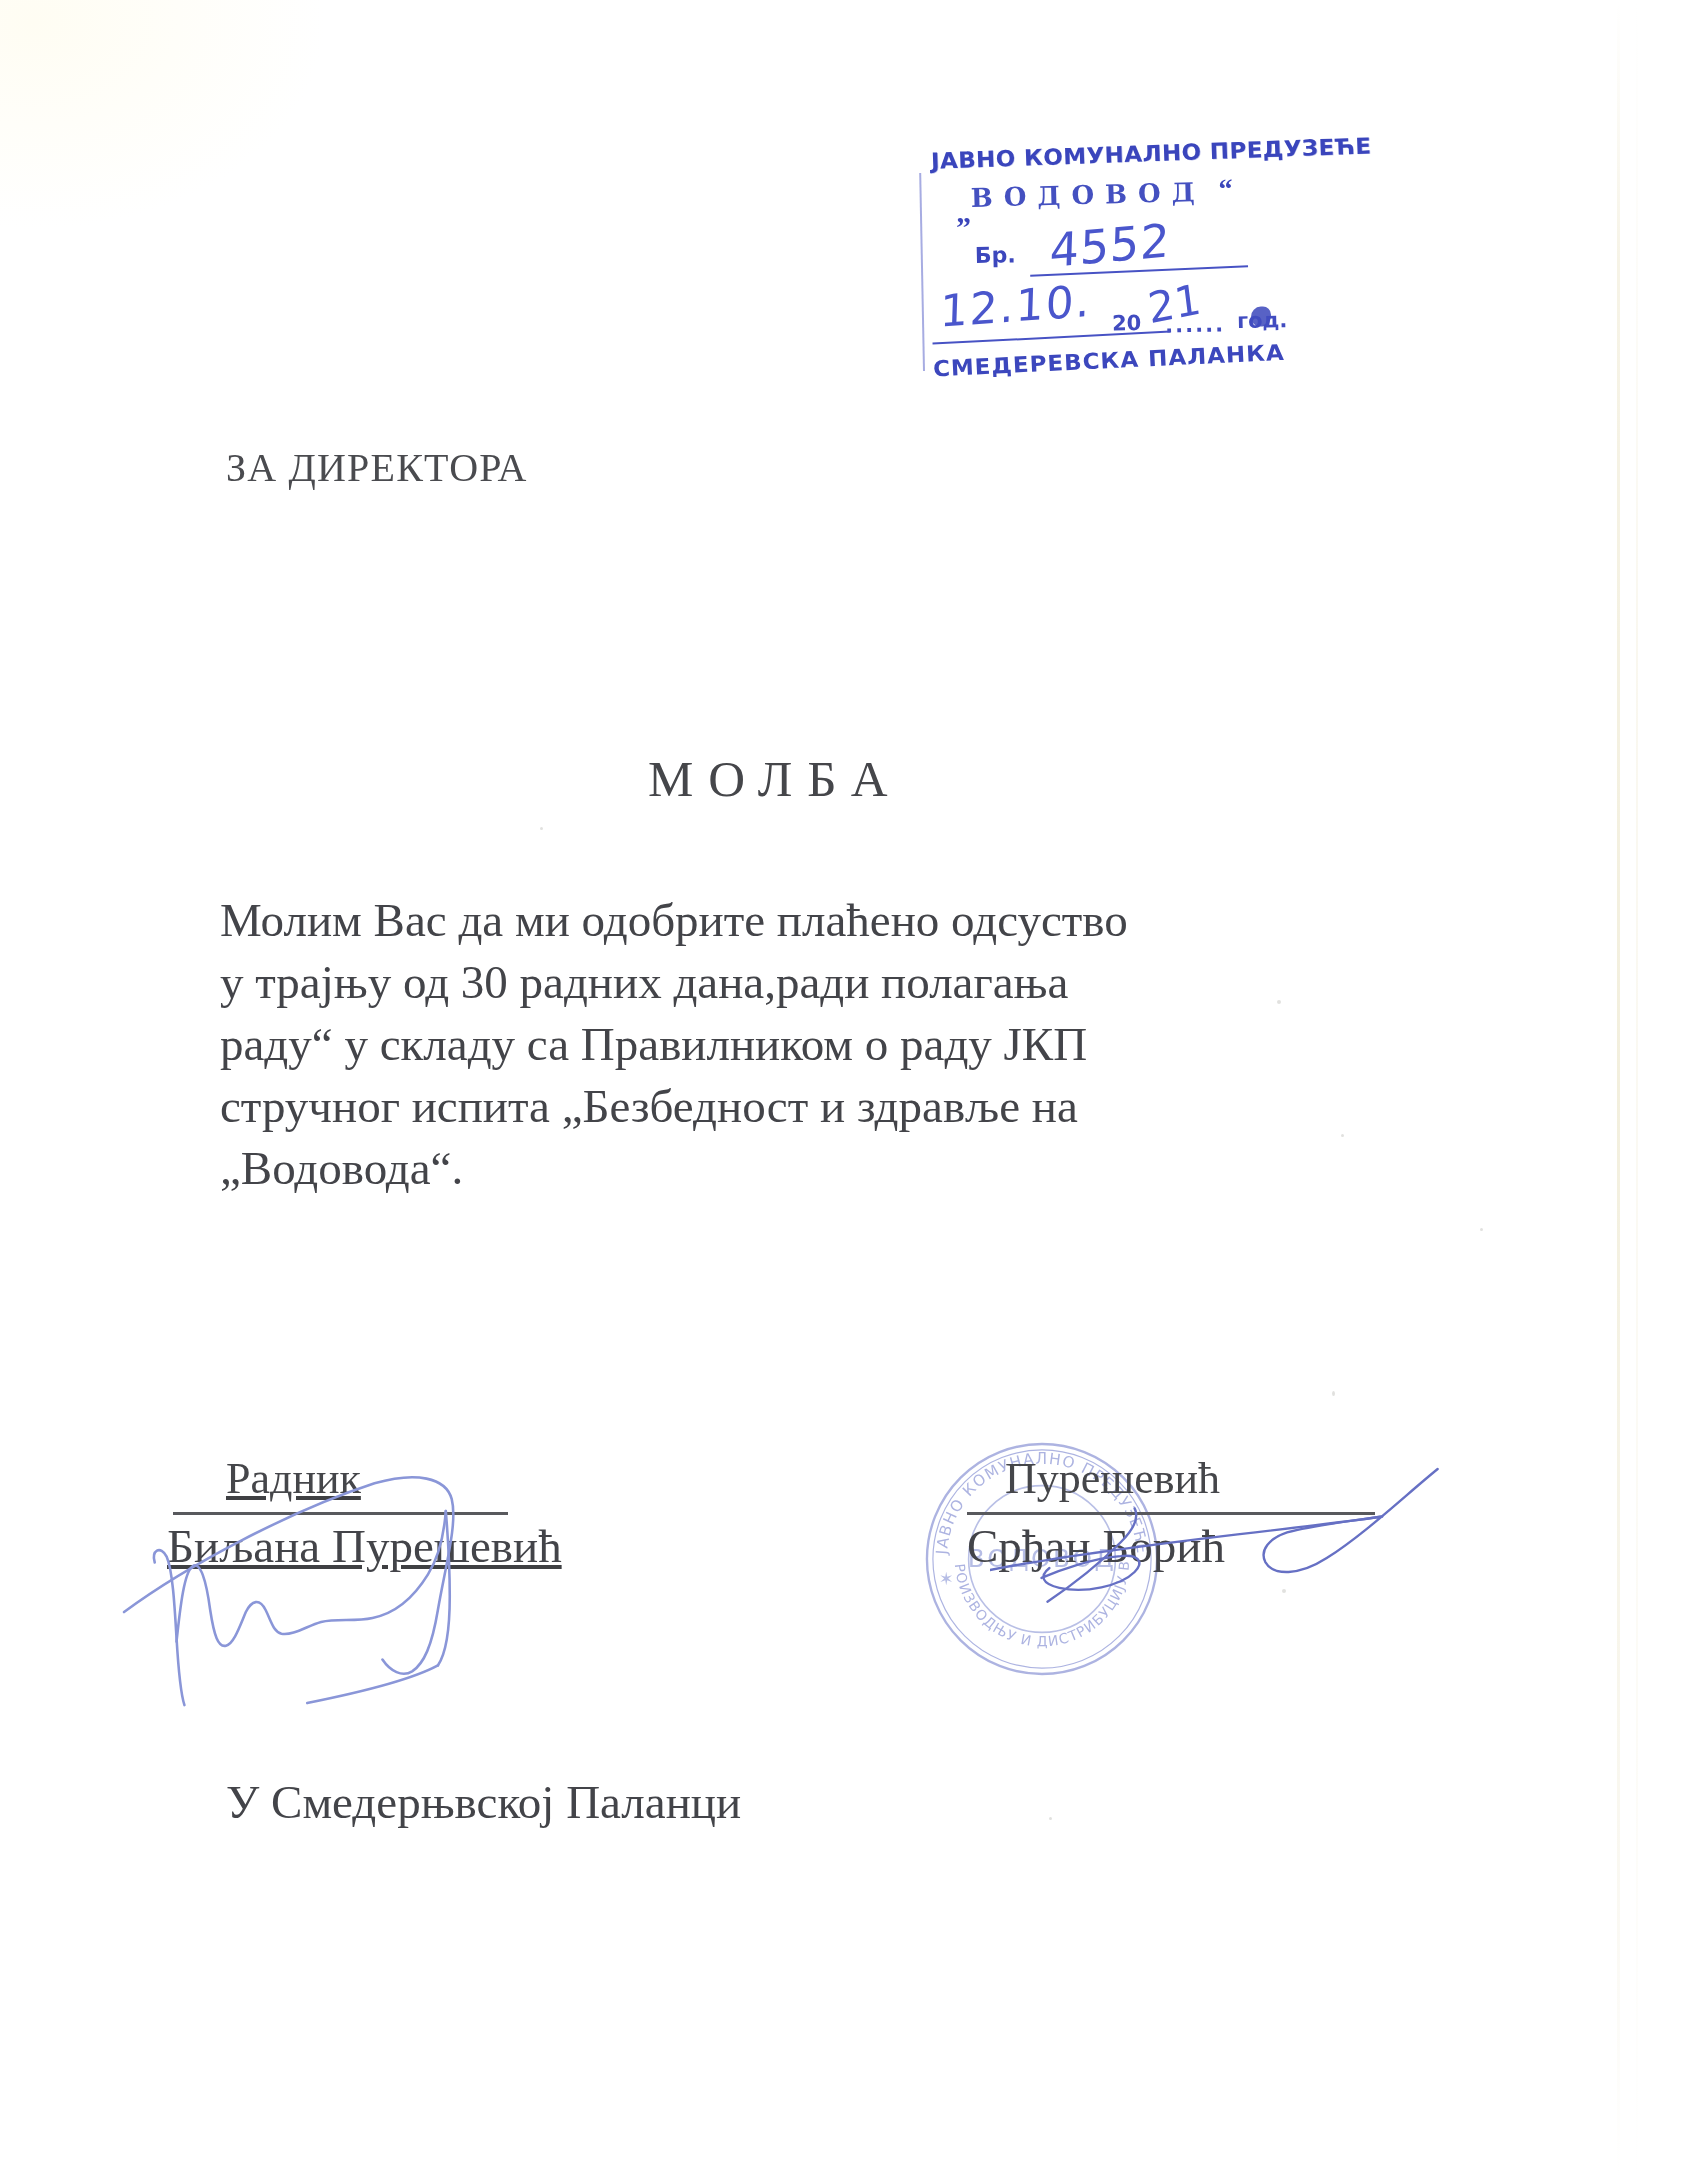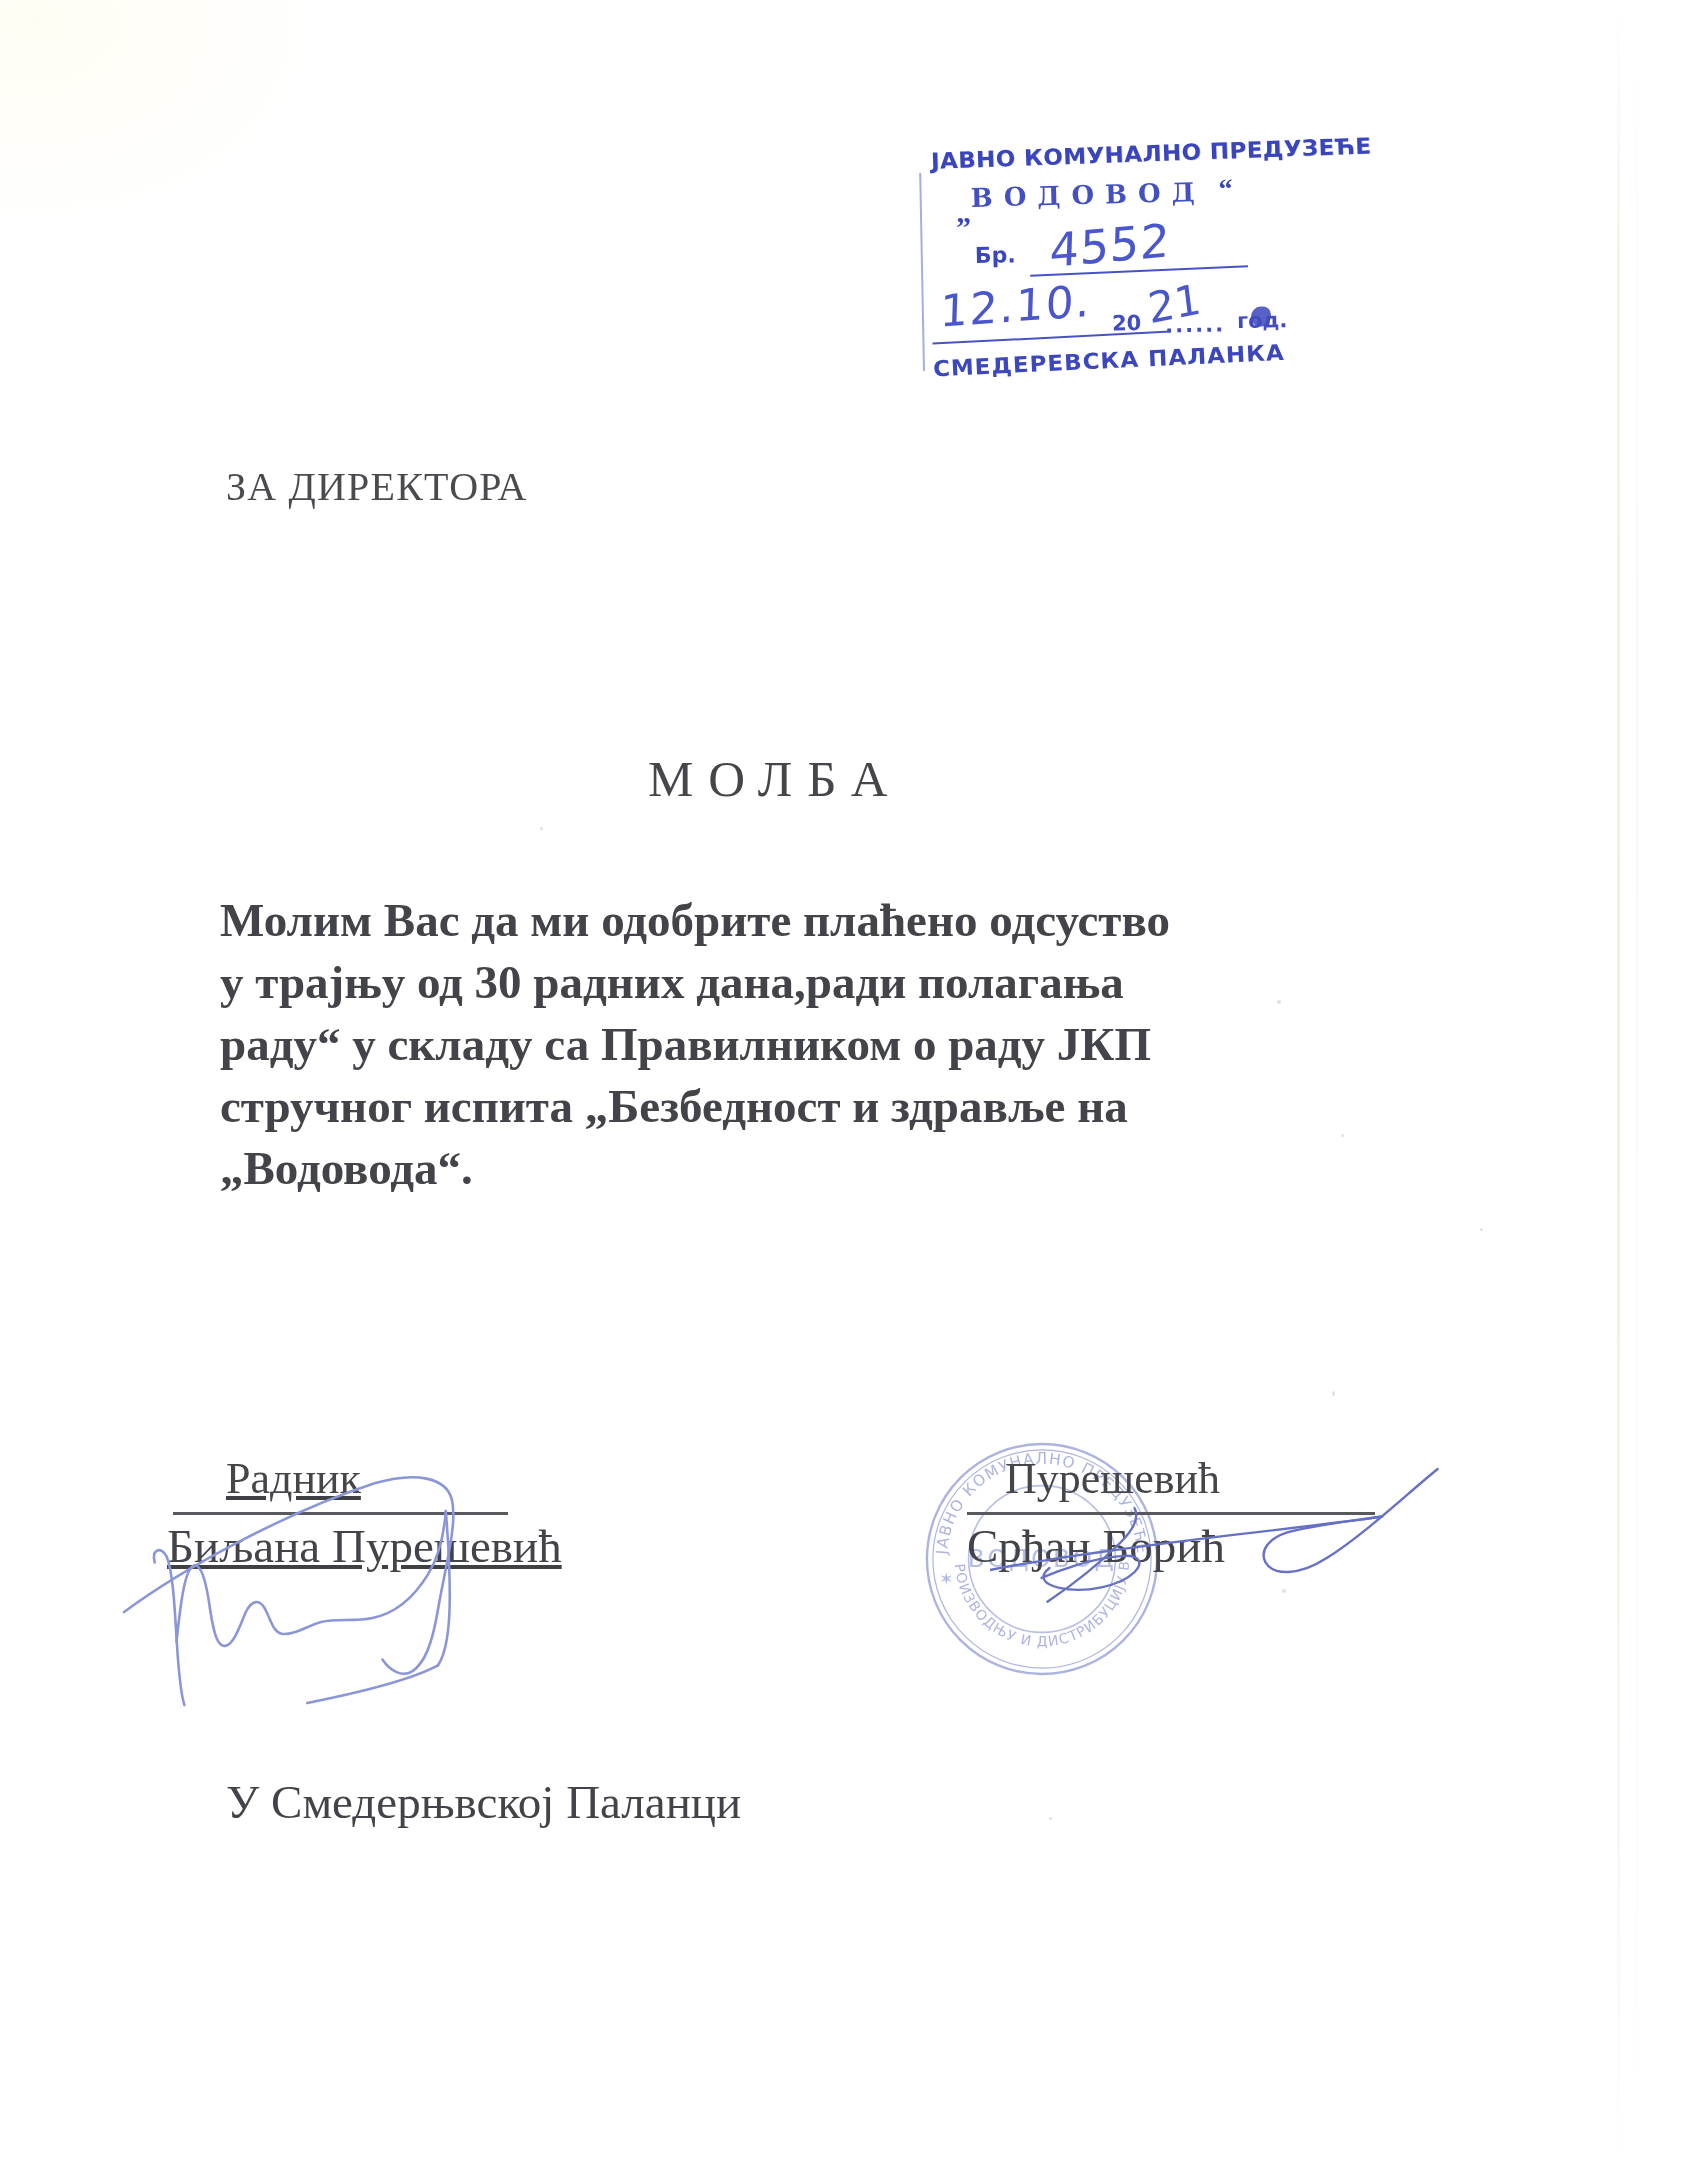--- a/index.html
+++ b/index.html
@@ -215,21 +215,21 @@
     letter-spacing: 1px;
     white-space: nowrap;
     color: #3c47bd;
     transform: rotate(-1.6deg) scaleY(0.95);
   }
 
   
   .addressee {
     position: absolute;
     left: 226px;
-    top: 463px;
+    top: 444px;
     font-size: 40px;
     letter-spacing: 1.2px;
     color: #4a4b4f;
   }
   .doc-title {
     position: absolute;
     left: 648px;
     top: 750px;
     font-size: 51px;
     font-weight: 400;
@@ -237,21 +237,20 @@
     color: #45464a;
   }
   .body-text {
     position: absolute;
     left: 220px;
     top: 889px;
     width: 1168px;
     font-size: 47px;
     line-height: 1.32;
     color: #434449;
-    font-weight: bold;
   }
   .body-text div { white-space: nowrap; }
 
   
   .sig-block { position: absolute; }
   .sig-label {
     font-size: 44px;
     color: #45464a;
   }
   .sig-rule {

